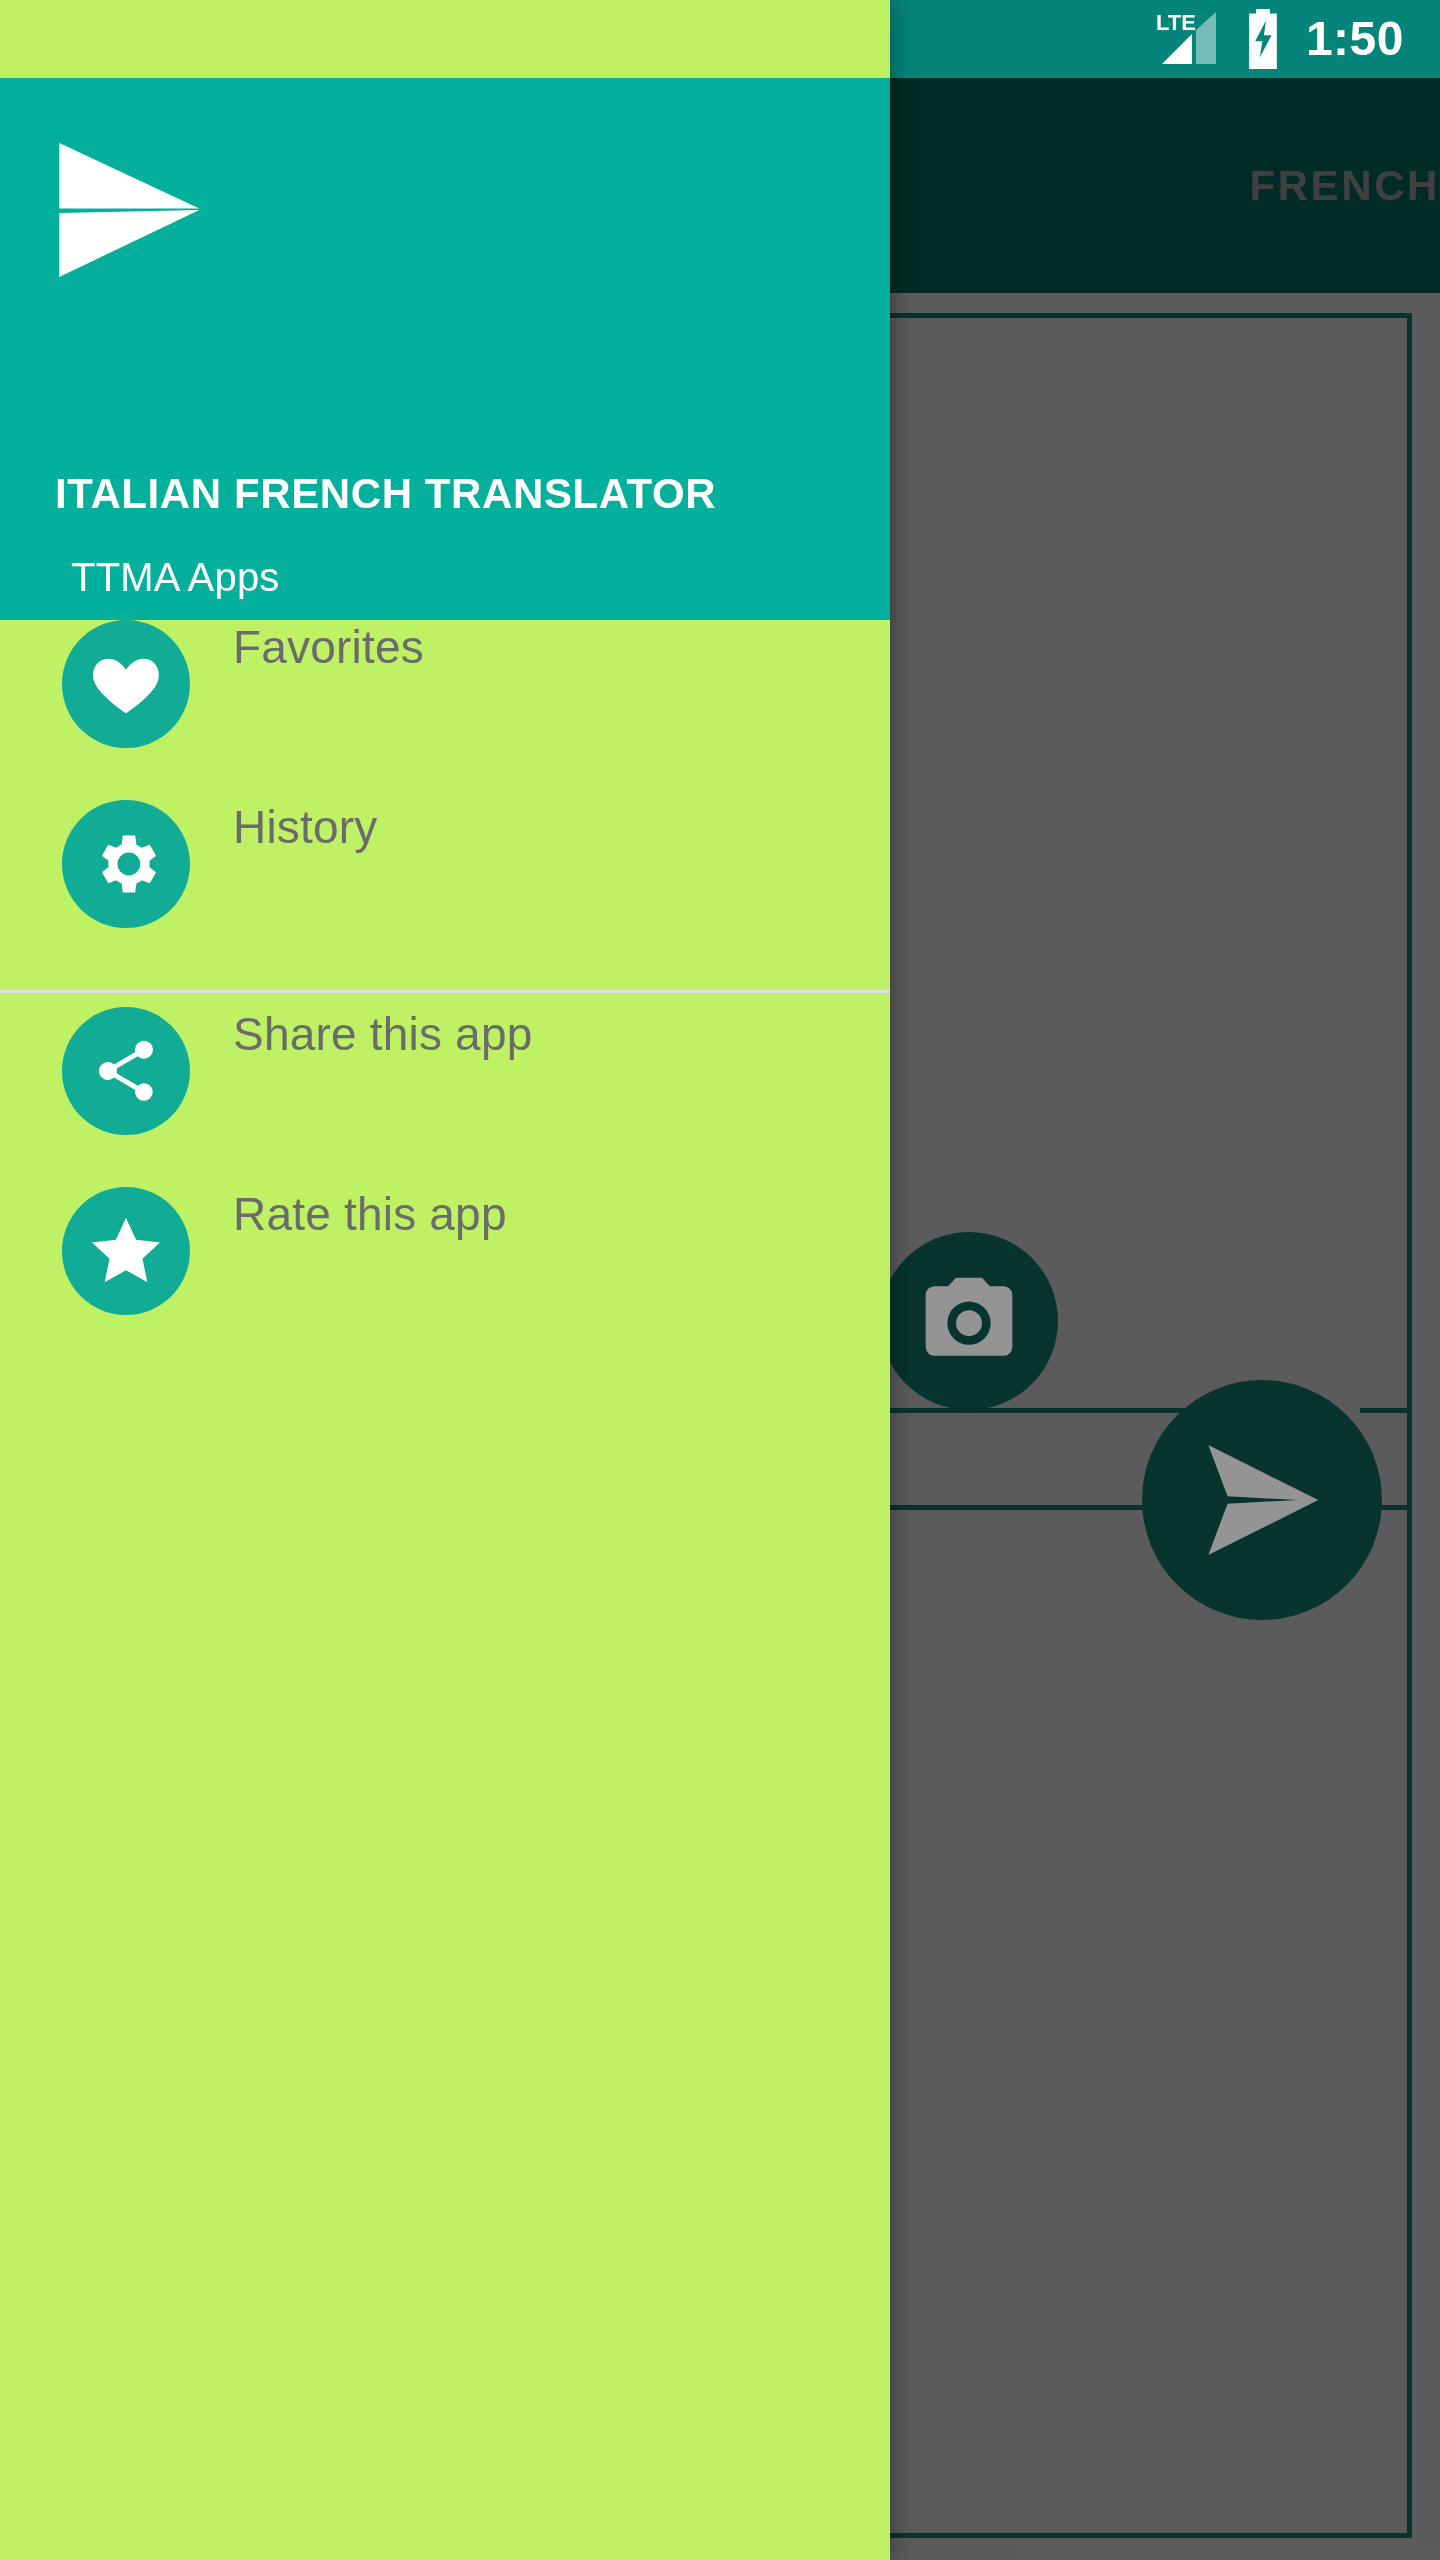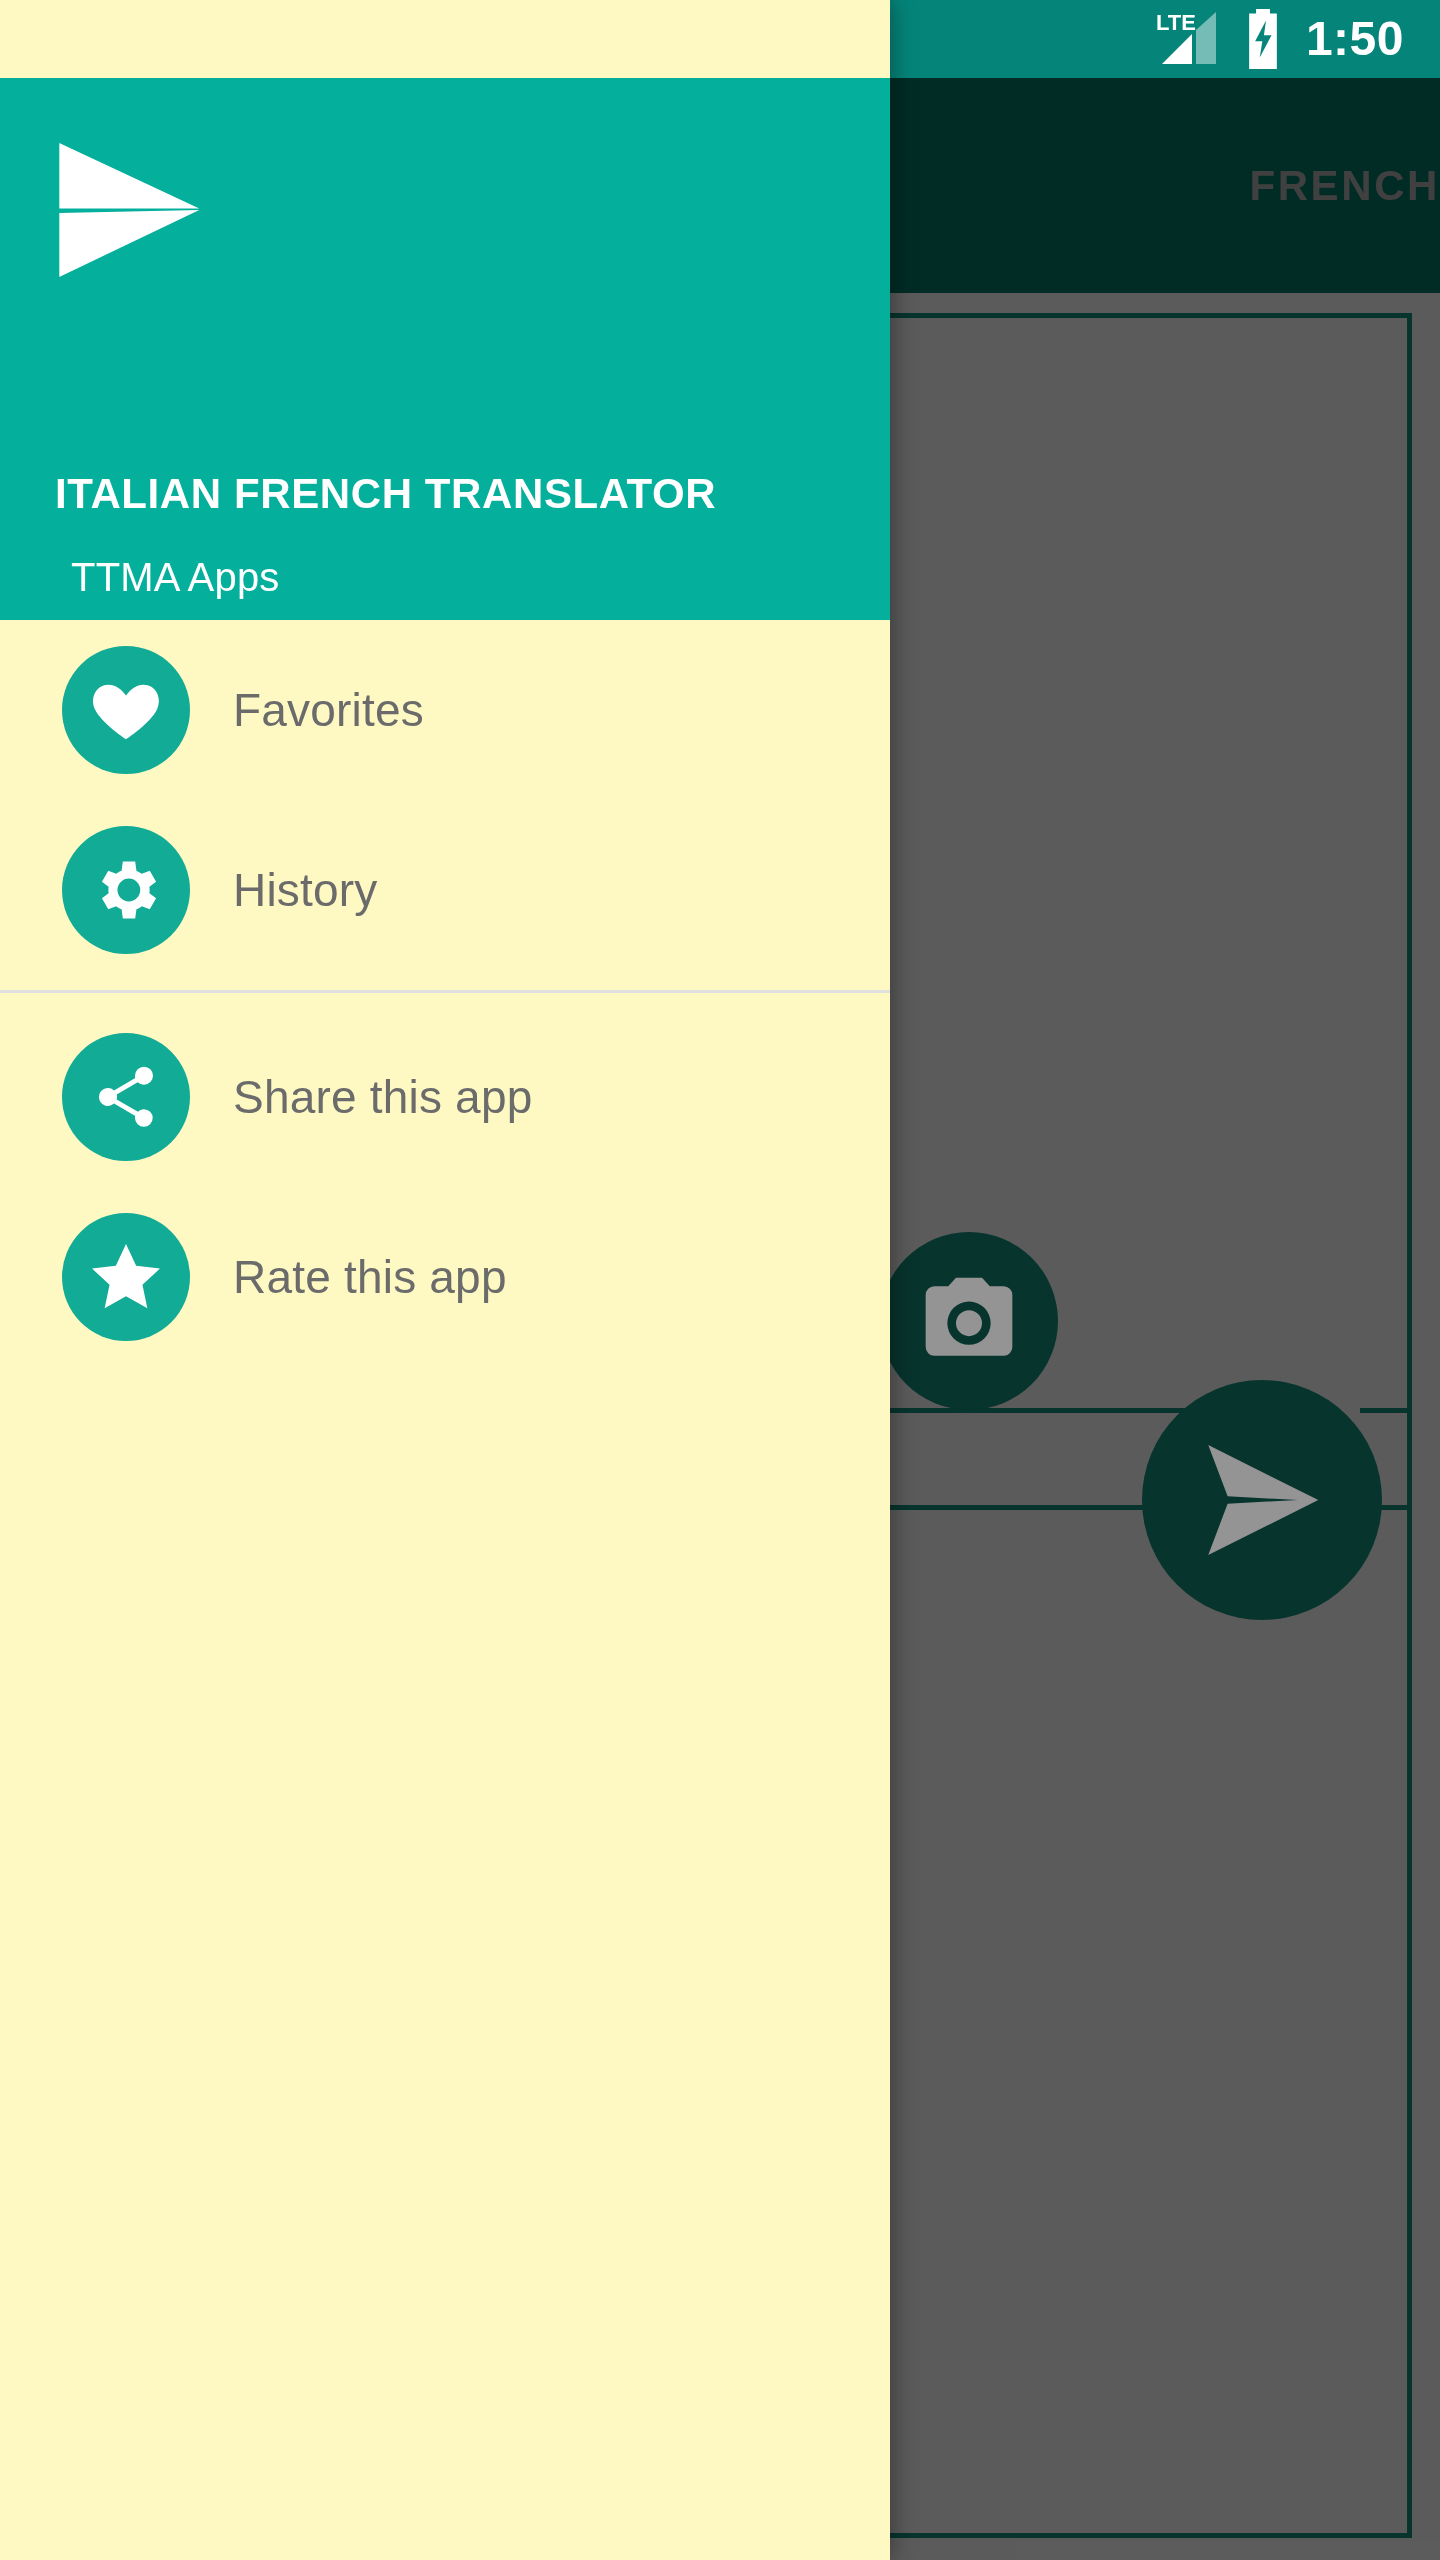--- a/index.html
+++ b/index.html
@@ -37,40 +37,40 @@
     position:absolute;left:0;top:0;width:1440px;height:78px;
     background:#05857a;display:flex;align-items:center;z-index:40;
   }
   .sb-left{display:flex;align-items:center;gap:12px;padding-left:22px;}
   .sb-right{margin-left:auto;display:flex;align-items:center;gap:24px;padding-right:36px;text-align:right;}
   .sb-clock{font-size:48px;color:#ffffff;font-weight:700;letter-spacing:0.5px;line-height:1;}
 
   
   .drawer{
     position:absolute;left:0;top:0;width:890px;height:2560px;
-    background:#fef9c3;z-index:50;box-shadow:3px 0 22px rgba(0,0,0,0.35);
+    background:#bef264;z-index:50;box-shadow:3px 0 22px rgba(0,0,0,0.35);
   }
   .drawer-header{
     position:absolute;left:0;top:78px;width:890px;height:542px;
     background:#04af9c;
   }
   .drawer-logo{position:absolute;left:52px;top:62px;width:185px;height:140px;}
   .drawer-title{
     position:absolute;left:55px;top:392px;width:820px;
     font-size:42px;font-weight:bold;color:#ffffff;letter-spacing:0.6px;
     white-space:nowrap;
   }
   .drawer-subtitle{
     position:absolute;left:71px;top:477px;width:820px;
     font-size:40px;font-weight:400;color:#ffffff;letter-spacing:0.2px;
   }
 
   .menu{position:absolute;left:0;top:620px;width:890px;}
   .menu-item{
-    position:relative;height:180px;display:flex;align-items:center;
+    position:relative;height:180px;display:flex;
     padding-left:62px;box-sizing:border-box;cursor:pointer;
   }
   .menu-icon{
     width:128px;height:128px;border-radius:50%;background:#11ab96;
     display:flex;align-items:center;justify-content:center;flex:0 0 auto;
   }
   .menu-label{
     margin-left:43px;font-size:46px;color:#6b6b6b;letter-spacing:0.2px;
   }
   .menu-divider{

